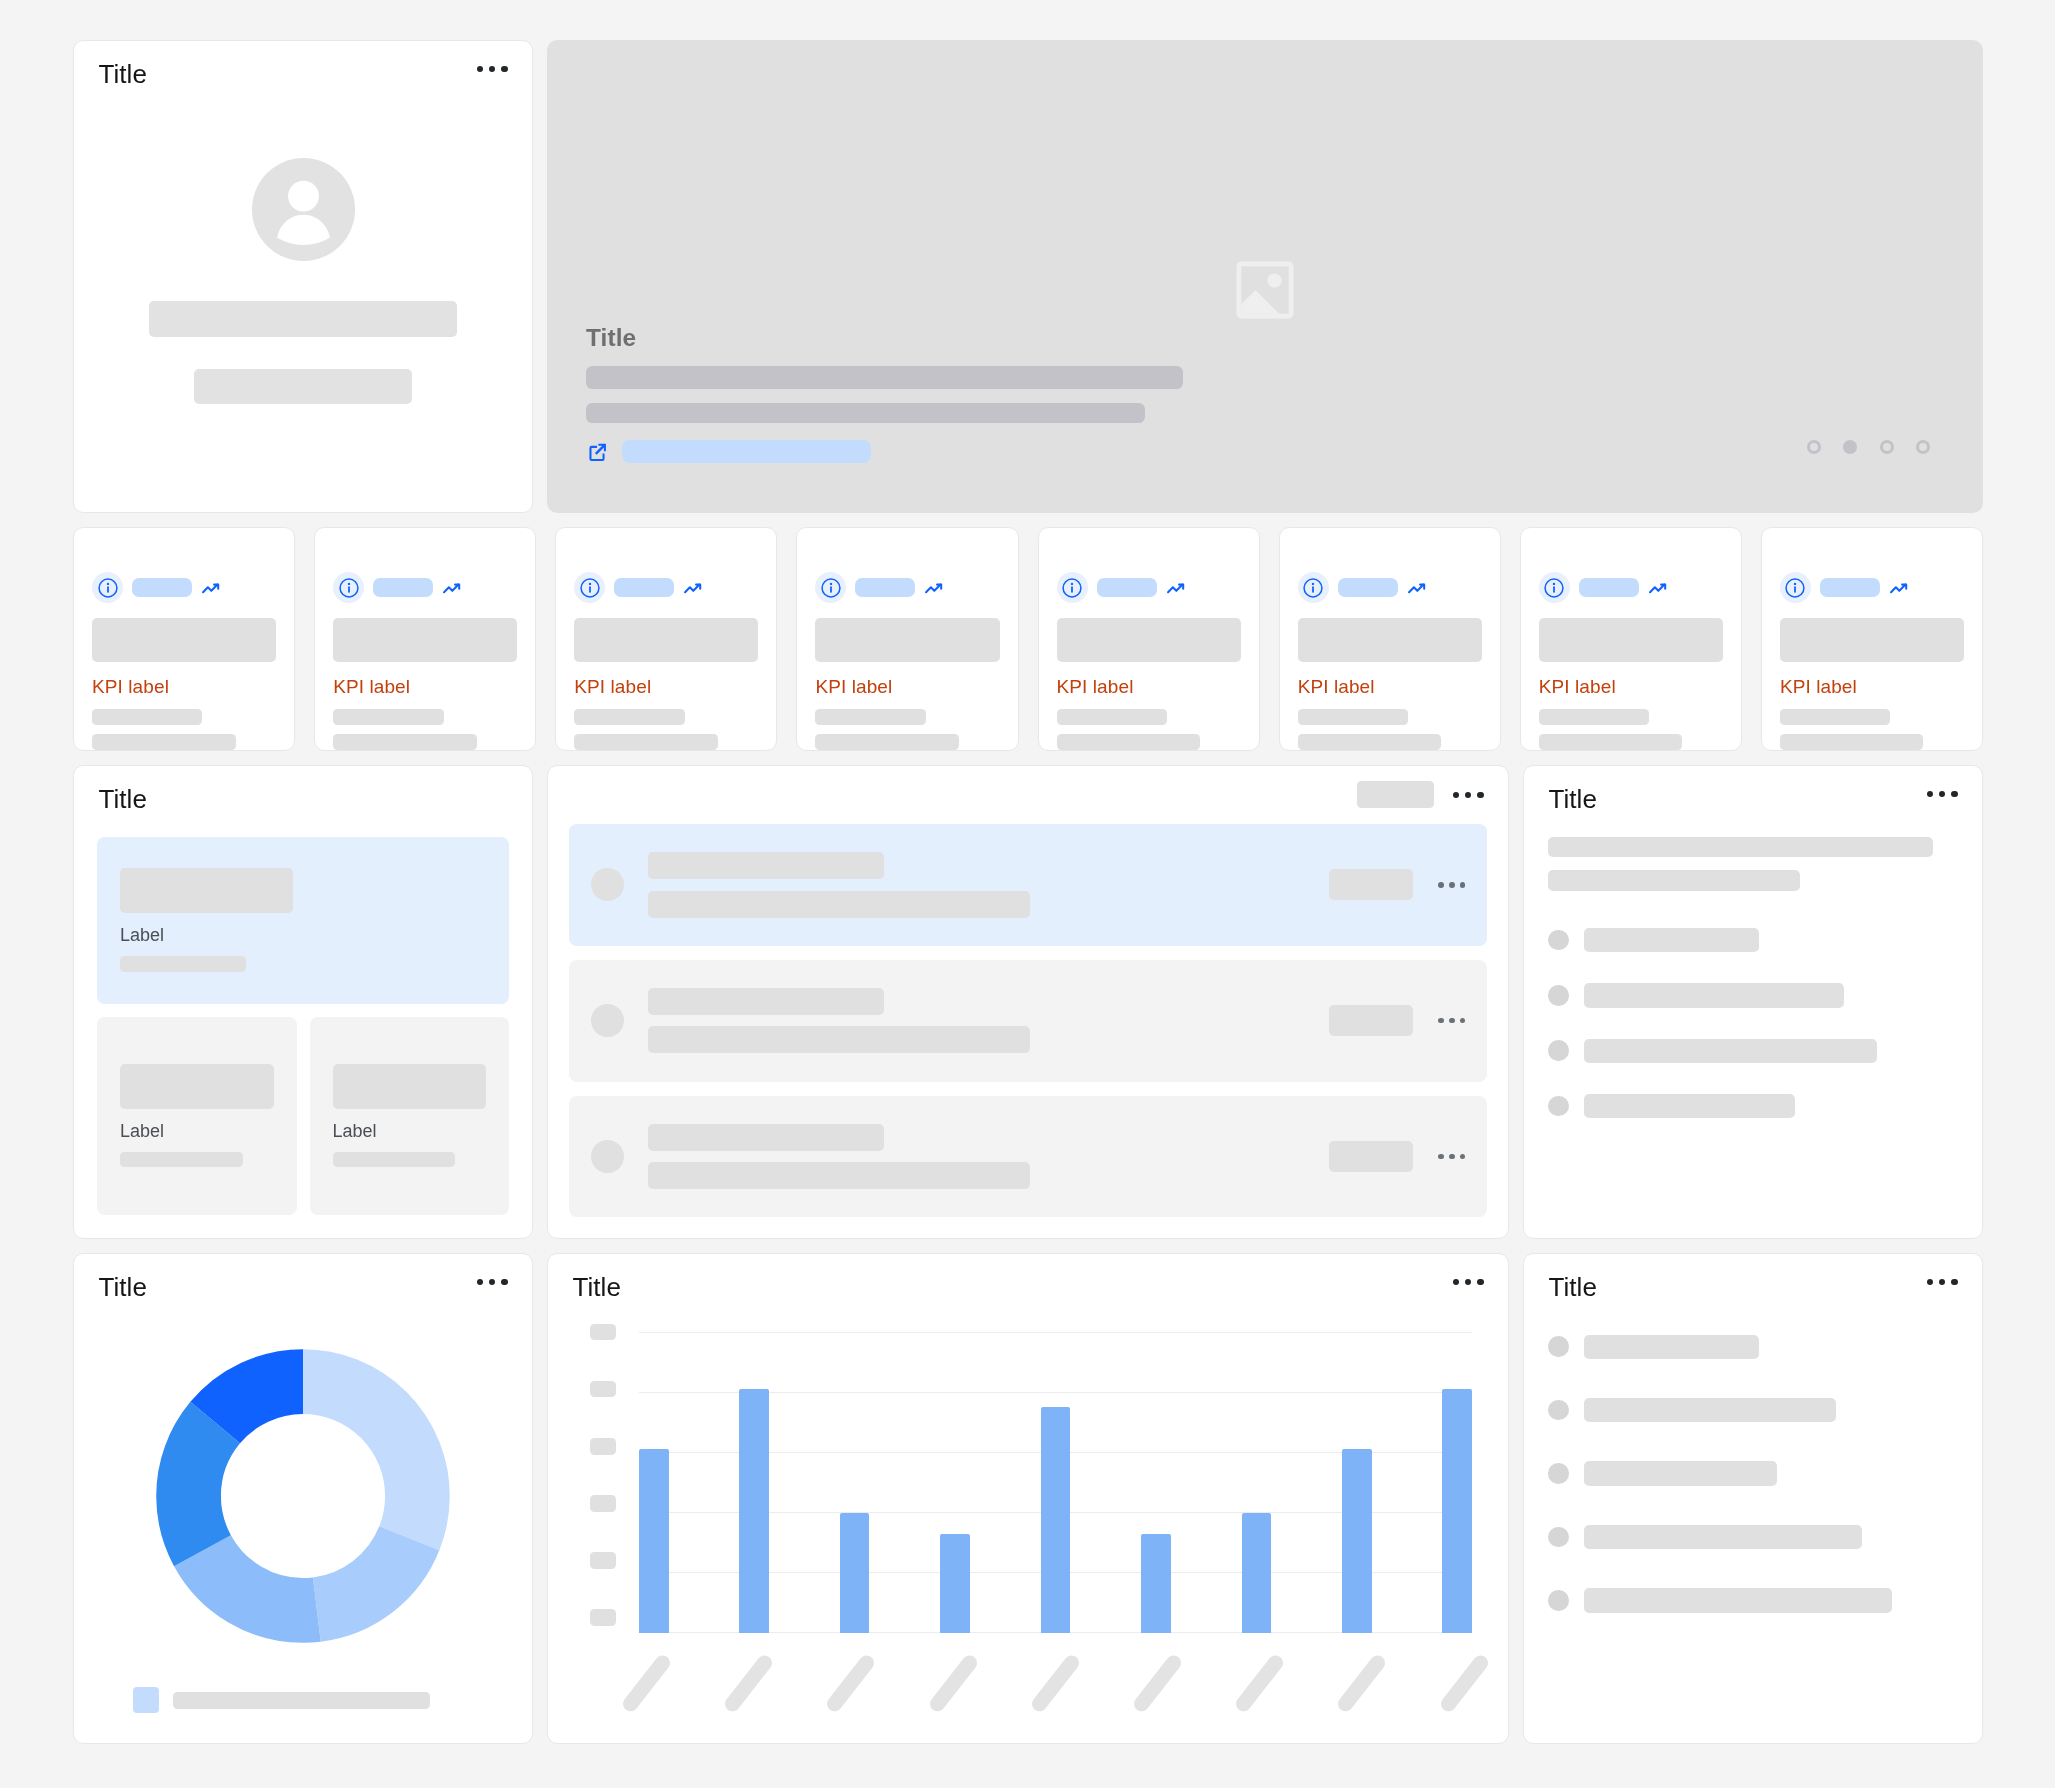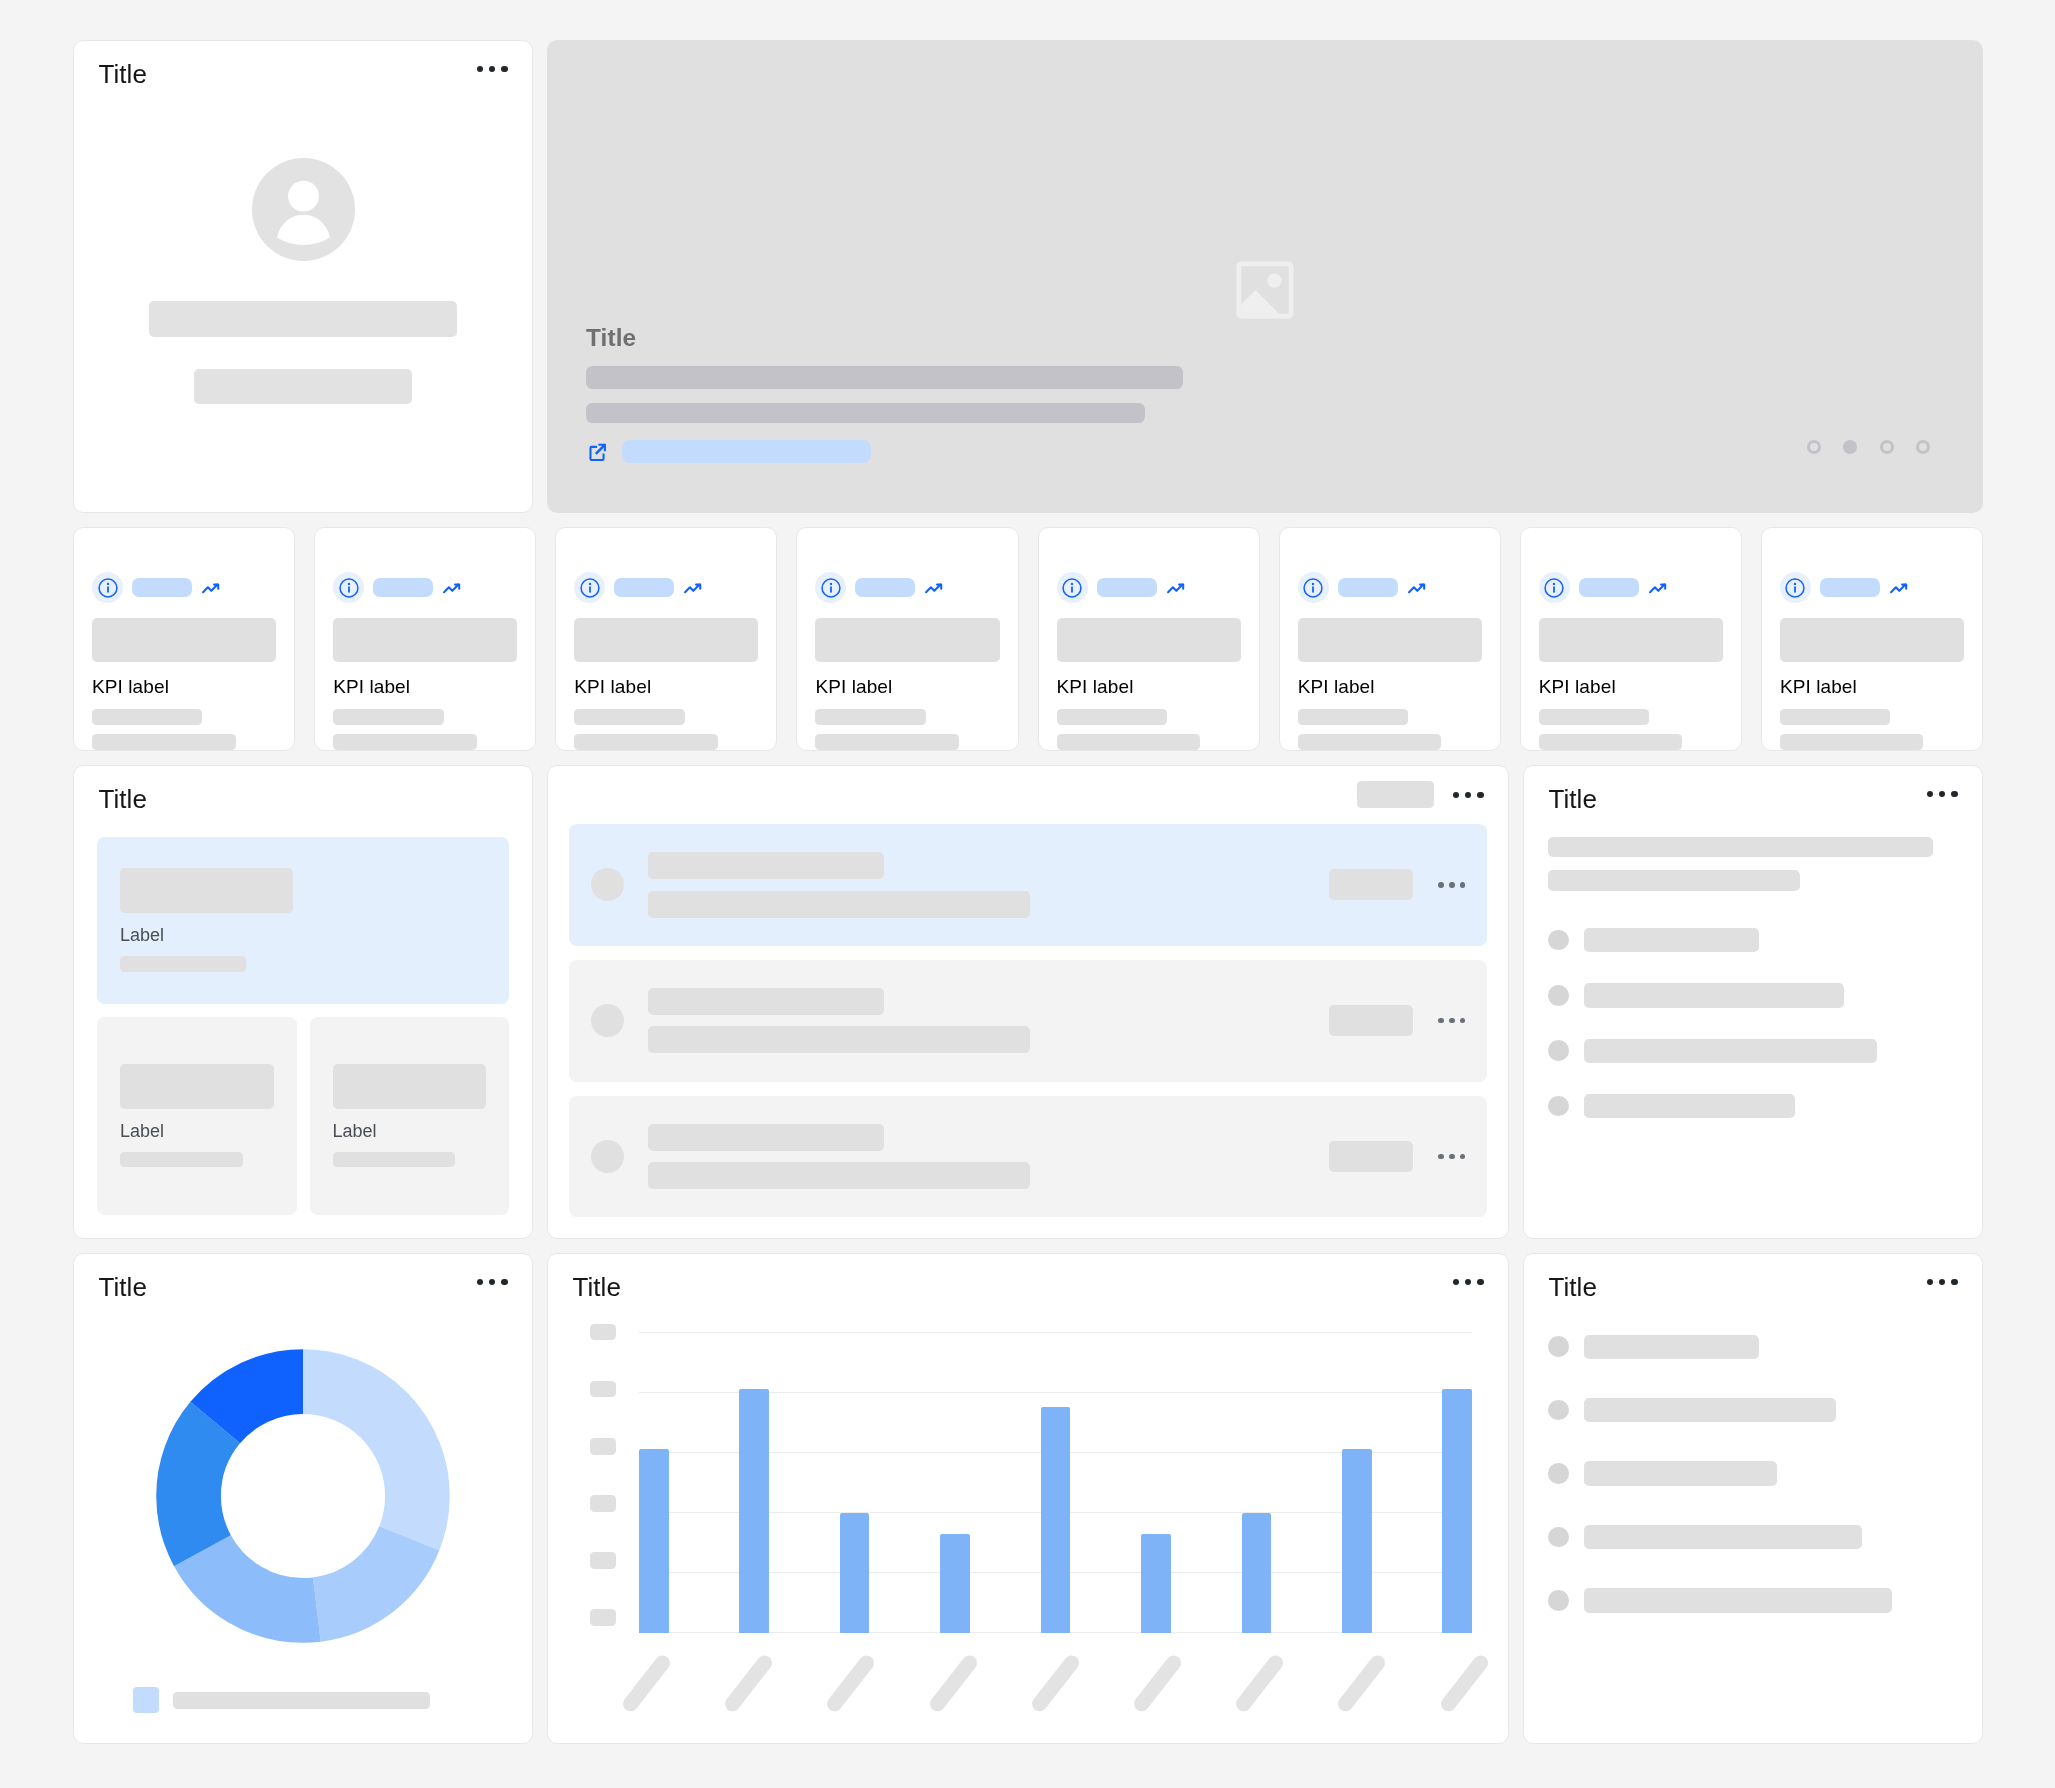--- a/index.html
+++ b/index.html
@@ -76,21 +76,21 @@
   
   .row2 { display: flex; gap: 19px; height: 224px; }
   .kpi { flex: 1; display: flex; flex-direction: column; padding: 44px 18px 0 18px; }
   .kpi-top { display: flex; align-items: center; gap: 9px; margin-bottom: 15.4px; }
   .info-chip {
     width: 31px; height: 31px; border-radius: 50%; background: #e8f0fe;
     display: flex; align-items: center; justify-content: center; flex: 0 0 31px;
   }
   .kpi-pill { width: 60px; height: 19px; border-radius: 7px; }
   .kpi-block { height: 46px; background: #e0e0e0; border-radius: 5.1px; margin-bottom: 14px; }
-  .kpi-label { font-size: 19px; color: #000000; margin-bottom: 11.6px; letter-spacing: 0.1px; }
+  .kpi-label { font-size: 19px; color: #c2410c; margin-bottom: 11.6px; letter-spacing: 0.1px; }
   .kpi-bar1 { width: 60%; height: 16.7px; background: #e0e0e0; border-radius: 4.5px; margin-bottom: 9px; }
   .kpi-bar2 { width: 78%; height: 16.7px; background: #e0e0e0; border-radius: 4.5px; }
 
   
   .row3 { display: flex; gap: 14px; height: 474px; }
   .left-card { width: 460px; flex: 0 0 460px; display: flex; flex-direction: column; }
   .left-body { padding: 23px 23px 23px 23px; flex: 1; display: flex; flex-direction: column; gap: 13px; }
   .tile {
     border-radius: 7.7px; padding: 28px 23px; display: flex; flex-direction: column;
     justify-content: center;

